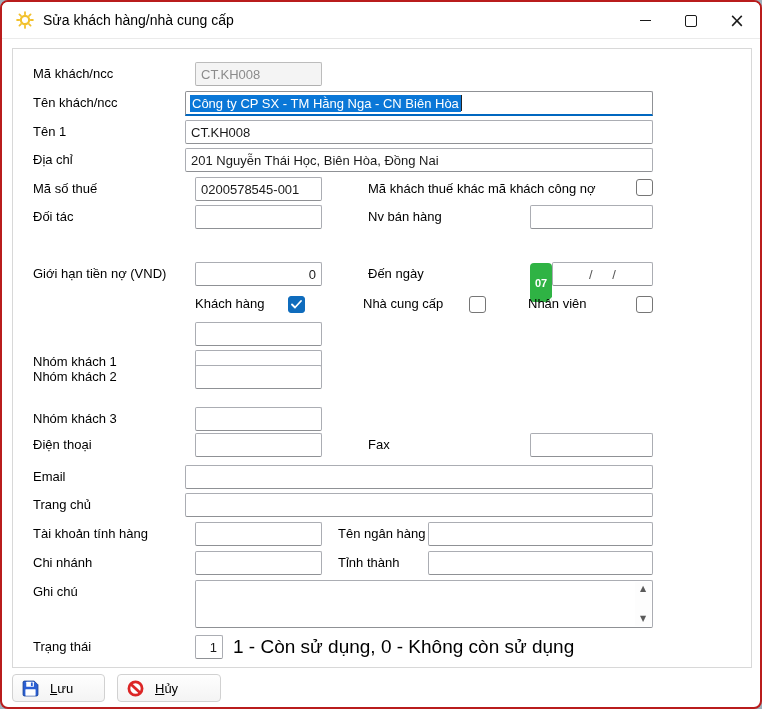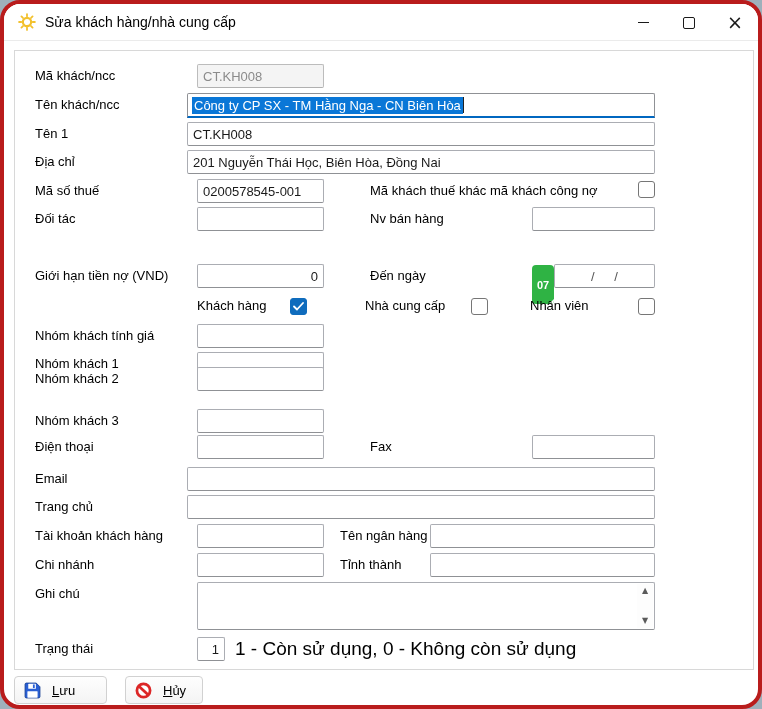--- a/index.html
+++ b/index.html
@@ -4,21 +4,21 @@
 <style>
   html,body{margin:0;padding:0;}
   body{
     width:762px;height:709px;position:relative;
     background:#9fb0bb;
     font-family:"Liberation Sans","DejaVu Sans",sans-serif;
     -webkit-font-smoothing:antialiased;
   }
   .window{
     position:absolute;inset:0;background:#ffffff;
-    border:4px solid #b91c1c;border-radius:20px;overflow:hidden;
+    border:2px solid #b91c1c;border-radius:8px;overflow:hidden;
     box-sizing:border-box;
   }
   
   .titlebar{
     position:absolute;left:0;top:0;right:0;height:37px;background:#fff;
     border-bottom:1px solid #ebebeb;display:flex;align-items:center;
     padding-left:14px;box-sizing:border-box;
   }
   .title-icon{width:18px;height:18px;margin-right:9px;flex:0 0 auto;}
   .title-text{font-size:14px;color:#000;white-space:nowrap;}
@@ -80,29 +80,29 @@
     border:1px solid #abadb3;border-bottom-color:#8f9195;border-radius:2px;background:#fff;
   }
   .notes-scroll{
     position:absolute;right:1px;top:1px;bottom:1px;width:16px;background:#fdfdfd;
     display:flex;flex-direction:column;justify-content:space-between;align-items:center;
     padding:3px 0;box-sizing:border-box;
   }
   .arr{font-size:8px;color:#5a5a5a;line-height:8px;font-family:"DejaVu Sans",sans-serif;cursor:default;}
   .hint{position:absolute;left:220px;top:0;line-height:24px;font-size:19px;color:#000;white-space:nowrap;}
   
-  .buttons{position:absolute;left:10px;top:672px;display:flex;gap:18px;}
+  .buttons{position:absolute;left:10px;top:672px;display:flex;gap:12px;}
   .btn{
     height:28px;box-sizing:border-box;border:1px solid #d1d1d1;border-radius:4px;
     background:linear-gradient(#fefefe,#f4f4f4);
     display:flex;align-items:center;gap:11px;padding:0 14px 0 9px;
     font-size:13px;color:#000;cursor:default;
   }
   .btn-save{width:93px;}
-  .btn-cancel{width:78px;}
+  .btn-cancel{width:104px;}
   .key{text-decoration:underline;}
   .btn-icon{width:17px;height:17px;flex:0 0 auto;}
 </style>
 </head>
 <body>
 
 <div class="window">
 
   <div class="titlebar">
     <svg class="title-icon" viewBox="0 0 20 20">
@@ -187,21 +187,20 @@
             <polyline points="1,4.5 4,7.5 10,1" fill="none" stroke="#fff" stroke-width="1.8" stroke-linecap="round" stroke-linejoin="round"></polyline>
           </svg>
       </span>
       <span class="cb-label" style="left:350px">Nhà cung cấp</span>
       <span class="cb" style="left:456px"></span>
       <span class="cb-label" style="left:515px">Nhân viên</span>
       <span class="cb" style="left:623px"></span>
     </div>
 
     <div class="row" style="top:273px">
-      <span class="lbl">Nhóm khách tính giá</span>
       <input class="tb f1" value="" style="">
     </div>
     <div class="row" style="top:301px">
       <span class="lbl">Nhóm khách 1</span>
       <input class="tb f1" value="" style="">
     </div>
     <div class="row" style="top:316px">
       <span class="lbl">Nhóm khách 2</span>
       <input class="tb f1" value="" style="">
     </div>
@@ -221,21 +220,21 @@
       <span class="lbl">Email</span>
       <input class="tb ffull" value="" style="">
     </div>
 
     <div class="row" style="top:444px">
       <span class="lbl">Trang chủ</span>
       <input class="tb ffull" value="" style="">
     </div>
 
     <div class="row" style="top:473px">
-      <span class="lbl">Tài khoản khách hàng</span>
+      <span class="lbl">Tài khoản tính hàng</span>
       <input class="tb f1" value="" style="">
       <span class="lbl2b">Tên ngân hàng</span>
       <input class="tb" style="left: 415px; width: 225px;" value="">
     </div>
 
     <div class="row" style="top:502px">
       <span class="lbl">Chi nhánh</span>
       <input class="tb f1" value="" style="">
       <span class="lbl2b">Tỉnh thành</span>
       <input class="tb" style="left: 415px; width: 225px;" value="">

